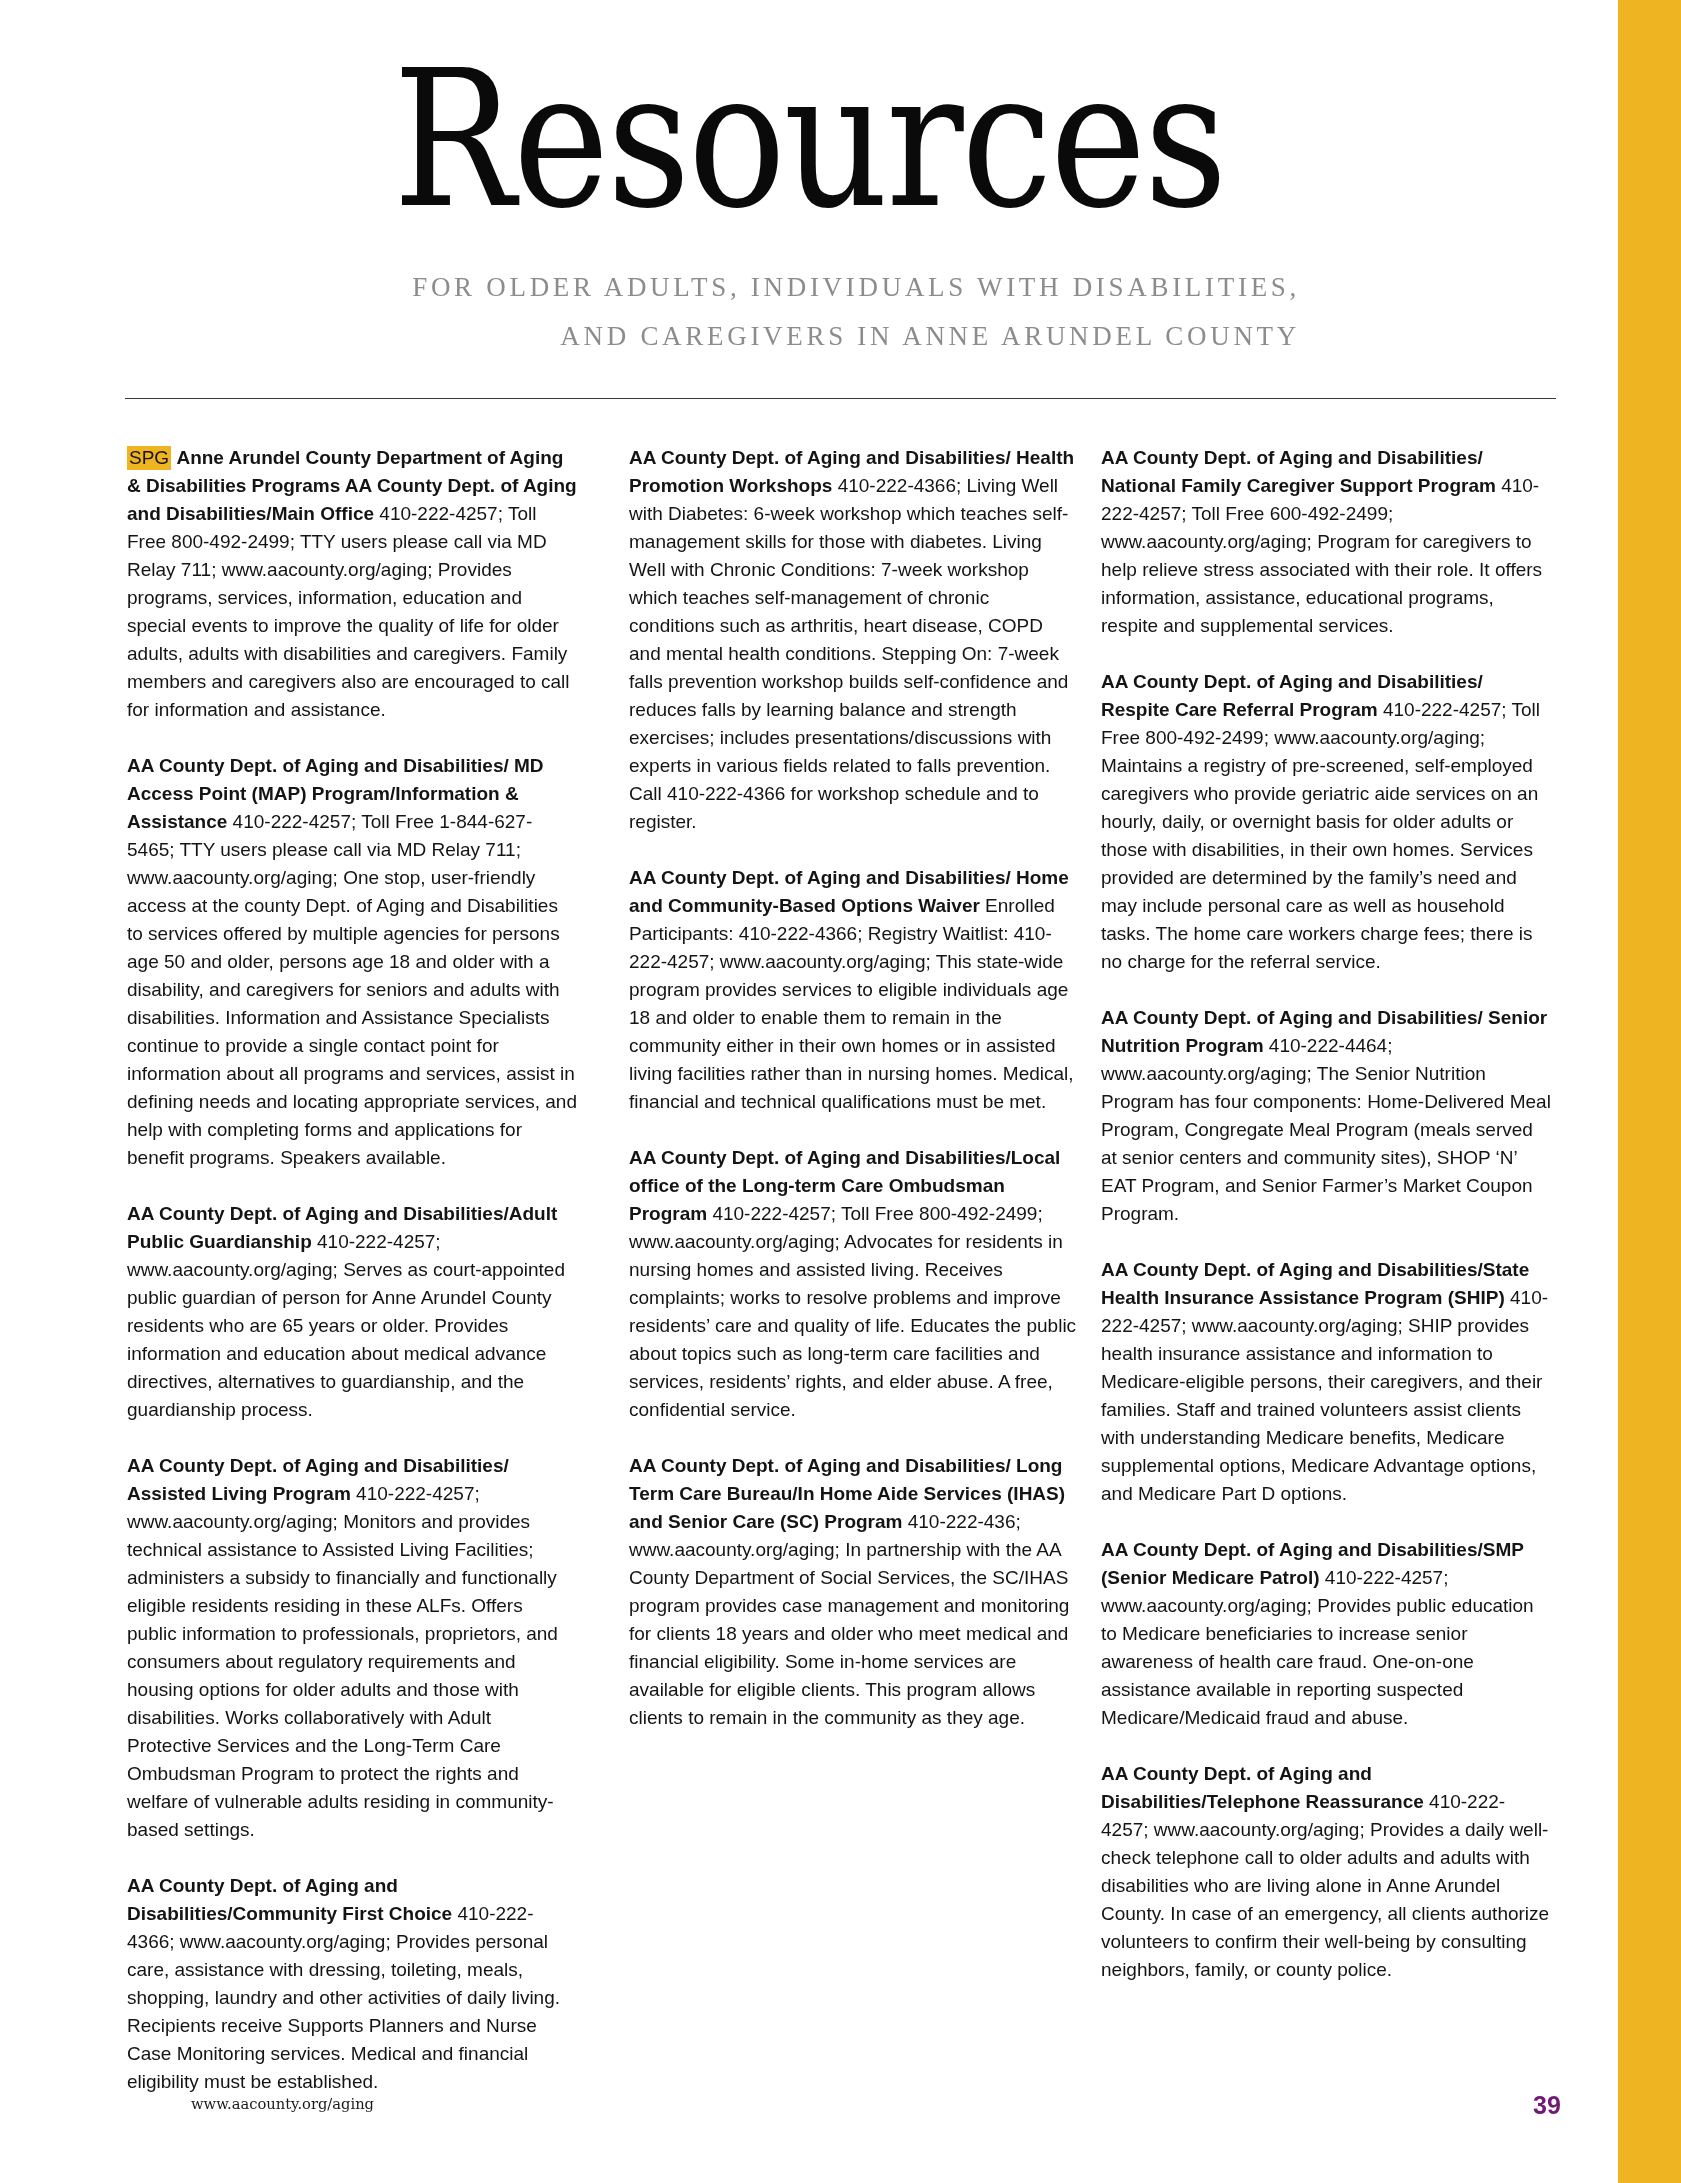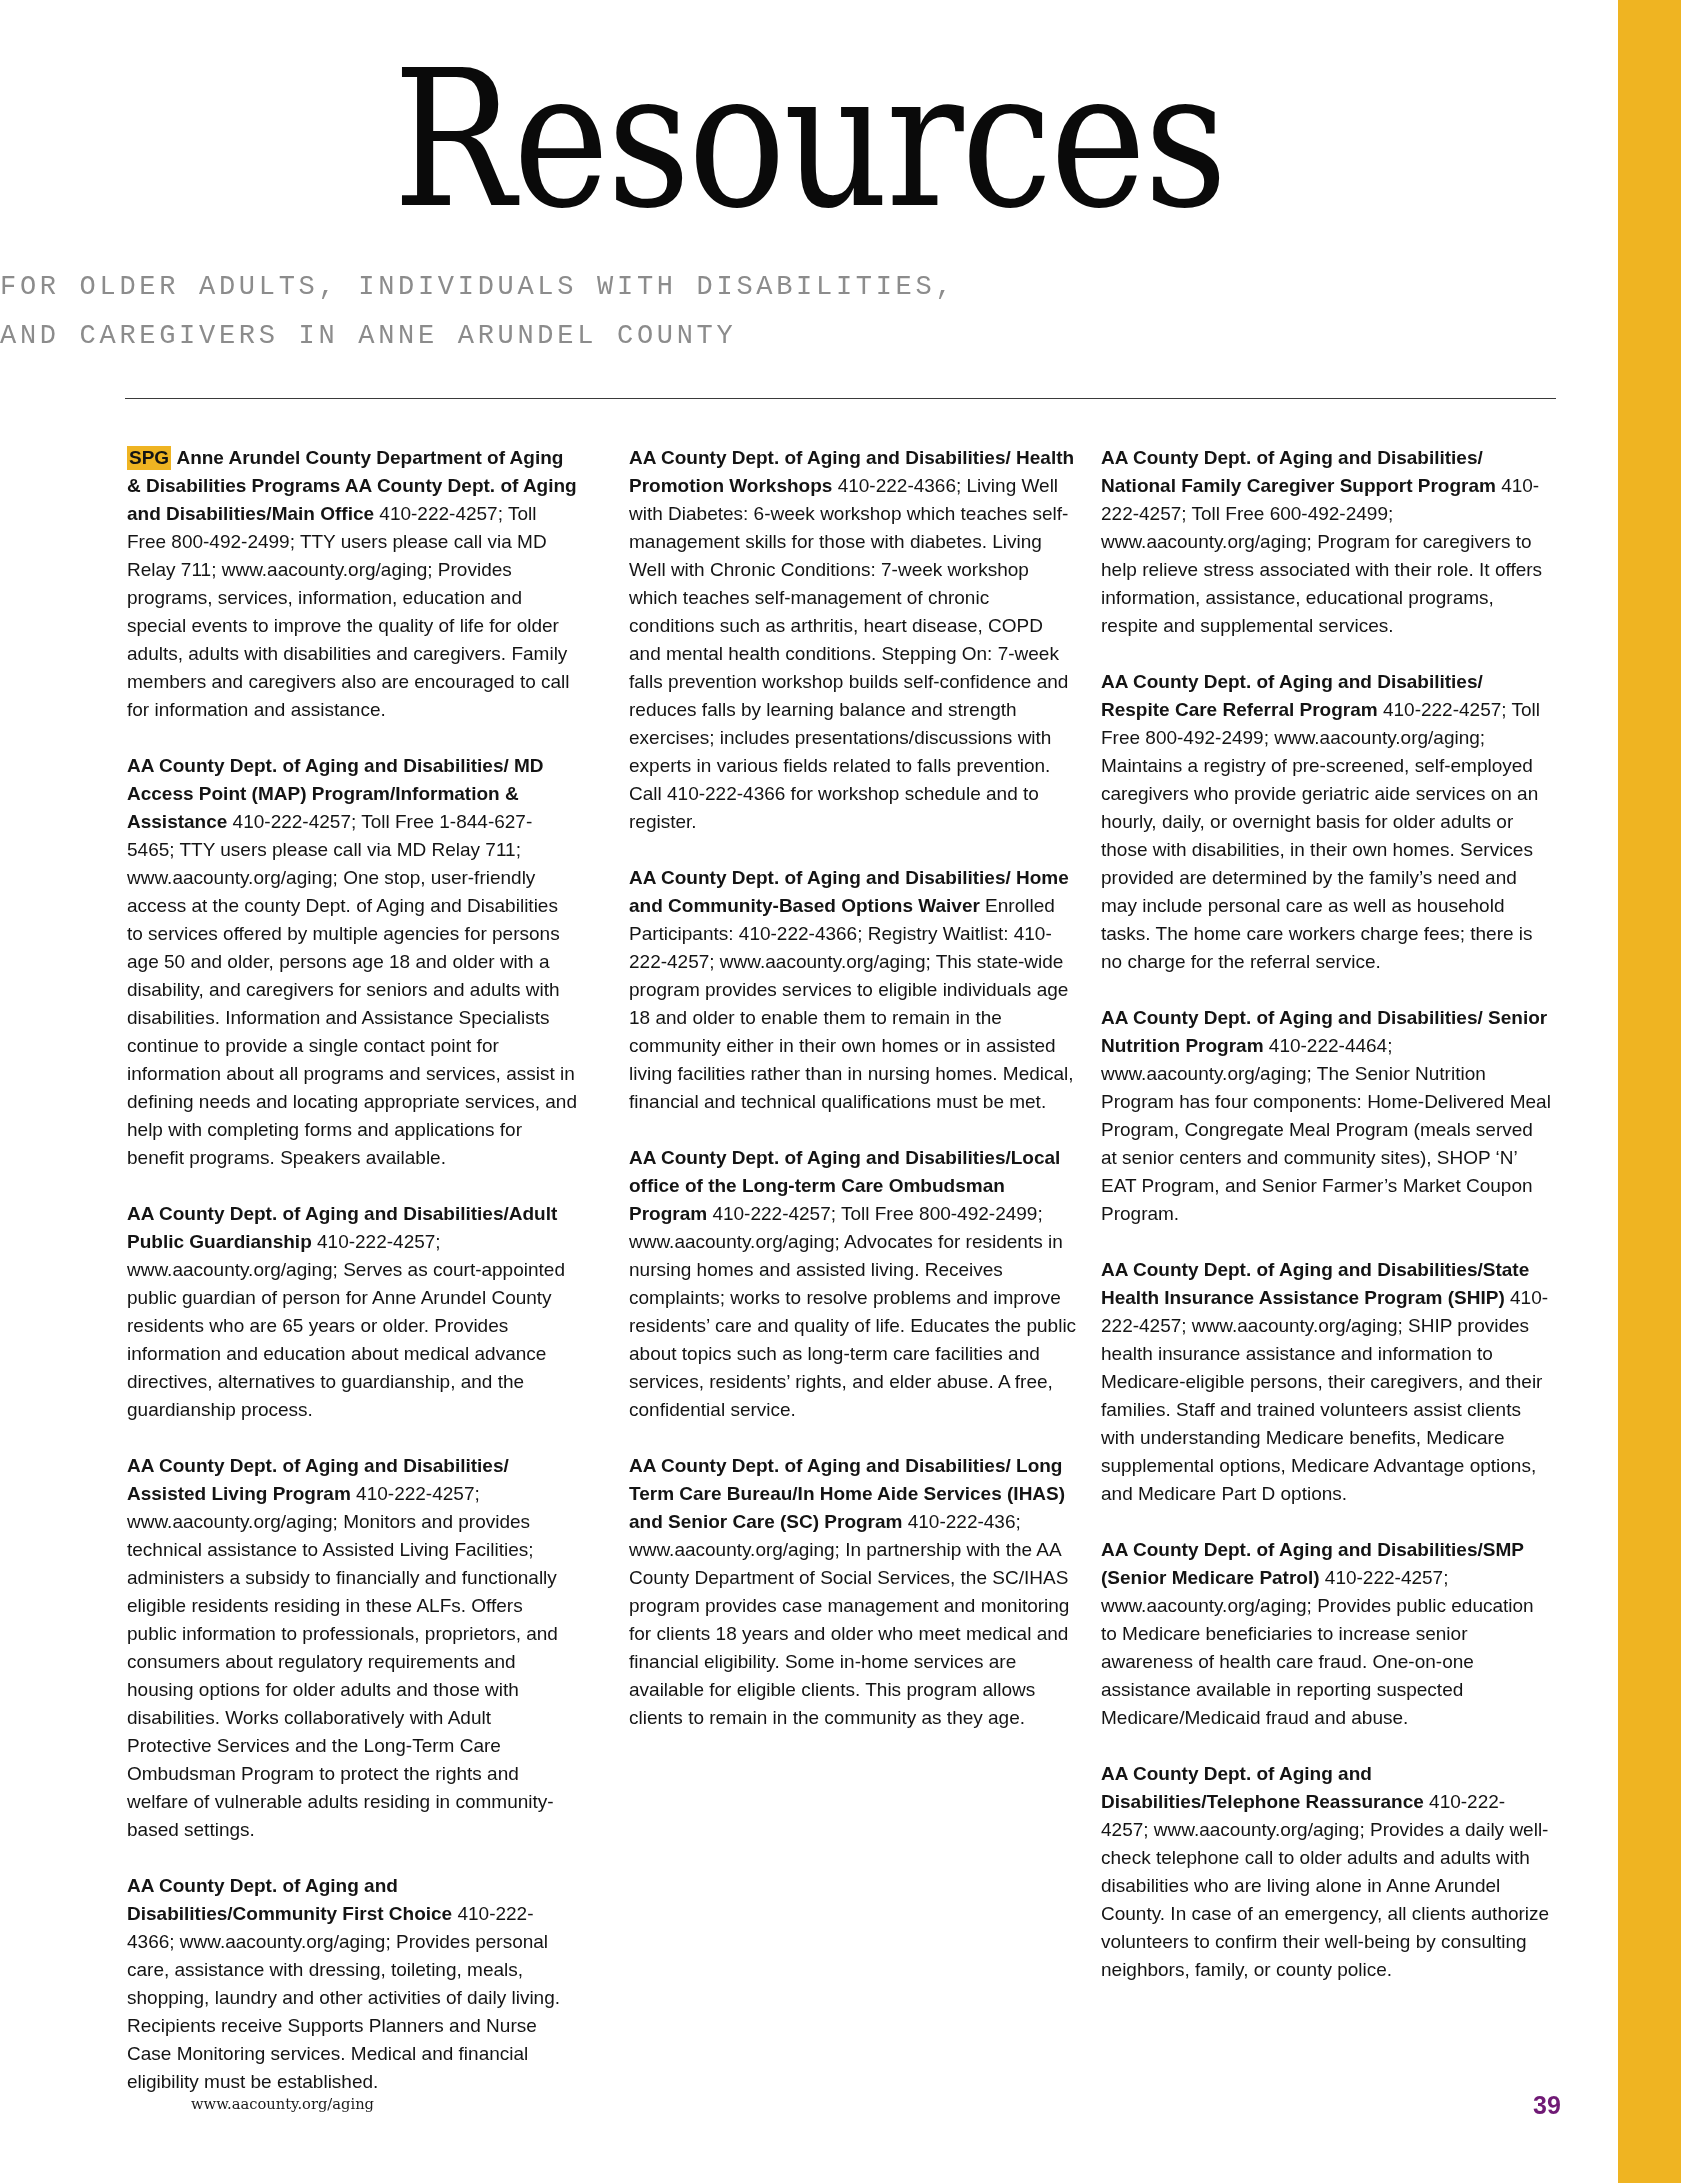--- a/index.html
+++ b/index.html
@@ -13,40 +13,40 @@
   .title {
     position: absolute; left: 0; width: 1618px; top: 46px; margin: 0;
     text-align: center;
     font-family: "DejaVu Serif", "Liberation Serif", serif;
     font-weight: normal; font-size: 189px; line-height: 1; letter-spacing: -2.7px;
     transform: scaleX(0.86); transform-origin: 809px 0;
     color: #0a0a0a;
   }
   .subtitle {
     position: absolute; left: 0; width: 1300px; top: 263px;
-    text-align: left; font-family: Liberation Mono, monospace;
+    text-align: right; font-family: Liberation Serif, serif;
     font-size: 27px; line-height: 49px; letter-spacing: 3.7px;
   }
   .subtitle div { white-space: nowrap; }
   .divider {
     position: absolute; left: 125px; top: 398px; width: 1431px; height: 0;
     border-top: 1.3px solid #3a3a3a;
   }
   .col {
     position: absolute; top: 444px; width: 450px;
     font-size: 19px; line-height: 28px;
     font-family: "Liberation Sans", "DejaVu Sans", sans-serif;
   }
   .col.c1 { left: 127px; }
   .col.c2 { left: 629px; }
   .col.c3 { left: 1101px; }
   .entry { margin: 0 0 28px 0; }
   .entry .head { font-weight: bold; }
   .badge {
-    display: inline-block; padding: 0 2px; line-height: 24px; font-weight: bold;
+    display: inline-block; padding: 0 2px; line-height: 24px; font-weight: normal;
   }
   .footer-url {
     position: absolute; left: 167px; top: 2095px;
     font-family: "DejaVu Serif", "Liberation Serif", serif; font-size: 14.7px; color: #1a1a1a; margin-left: 24px;
   }
   .page-num {
     position: absolute; left: 1533px; top: 2091px;
     font-family: Liberation Sans, sans-serif; font-weight: bold;
     font-size: 25px; color: #701a75;
   }

